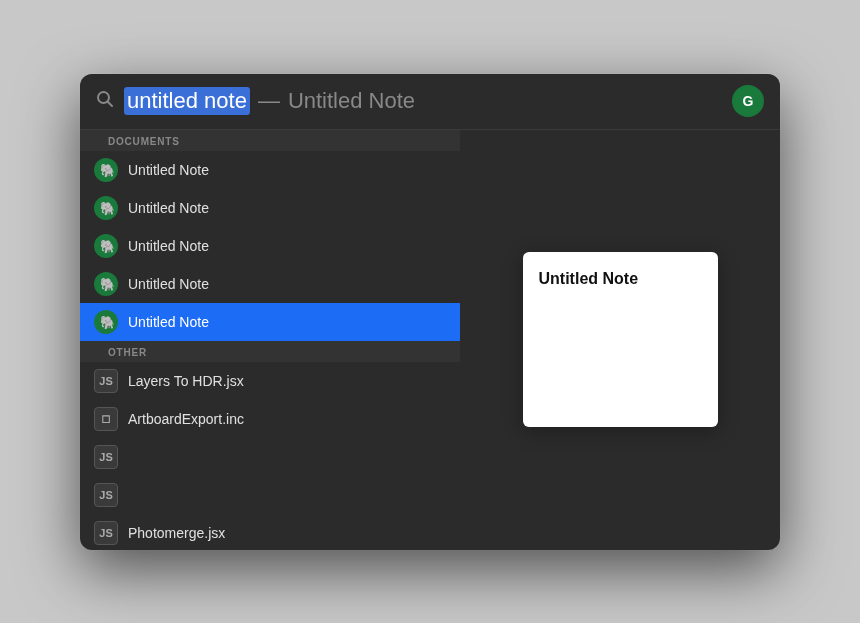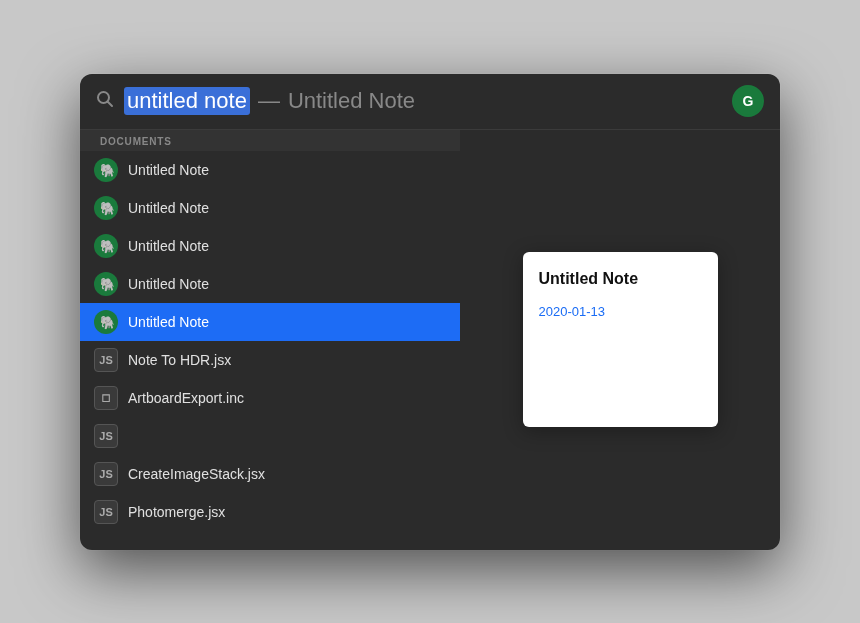--- a/index.html
+++ b/index.html
@@ -93,21 +93,21 @@
     .results-list {
       width: 380px;
       flex-shrink: 0;
       overflow-y: auto;
       background: #2b2b2b;
     }
 
     .results-list::-webkit-scrollbar { width: 0; }
 
     .section-header {
-      padding: 6px 20px 4px;
+      padding: 6px 28px 4px;
       font-size: 10px;
       font-weight: 600;
       letter-spacing: 0.08em;
       color: #888;
       text-transform: uppercase;
       background: #333;
     }
 
     .result-item {
       display: flex;
@@ -255,58 +255,57 @@
 
       <div class="result-item selected">
         <div class="result-icon">
           <svg width="16" height="16" viewBox="0 0 16 16">
               <text x="2" y="13" font-size="13" fill="white">🐘</text>
             </svg>
         </div>
         <span class="result-label">Untitled Note</span>
       </div>
 
+      <div class="section-header">OTHER</div>
 
       <div class="result-item">
         <div class="result-icon file-icon">
           <span class="file-doc-inner">JS</span>
         </div>
-        <span class="result-label">Note To HDR.jsx</span>
+        <span class="result-label">Layers To HDR.jsx</span>
       </div>
 
       <div class="result-item">
         <div class="result-icon file-icon">
           <span class="file-doc-inner">◻</span>
         </div>
         <span class="result-label">ArtboardExport.inc</span>
       </div>
 
       <div class="result-item">
         <div class="result-icon file-icon">
           <span class="file-doc-inner">JS</span>
         </div>
       </div>
 
       <div class="result-item">
         <div class="result-icon file-icon">
           <span class="file-doc-inner">JS</span>
         </div>
-        <span class="result-label">CreateImageStack.jsx</span>
       </div>
 
       <div class="result-item">
         <div class="result-icon file-icon">
           <span class="file-doc-inner">JS</span>
         </div>
         <span class="result-label">Photomerge.jsx</span>
       </div>
 
     </div>
 
     <div class="preview-panel">
       <div class="preview-card">
         <div class="preview-title">Untitled Note</div>
-        <div class="preview-date">2020-01-13</div>
       </div>
     </div>
 
   </div>
 </div>
 
 </body></html>

